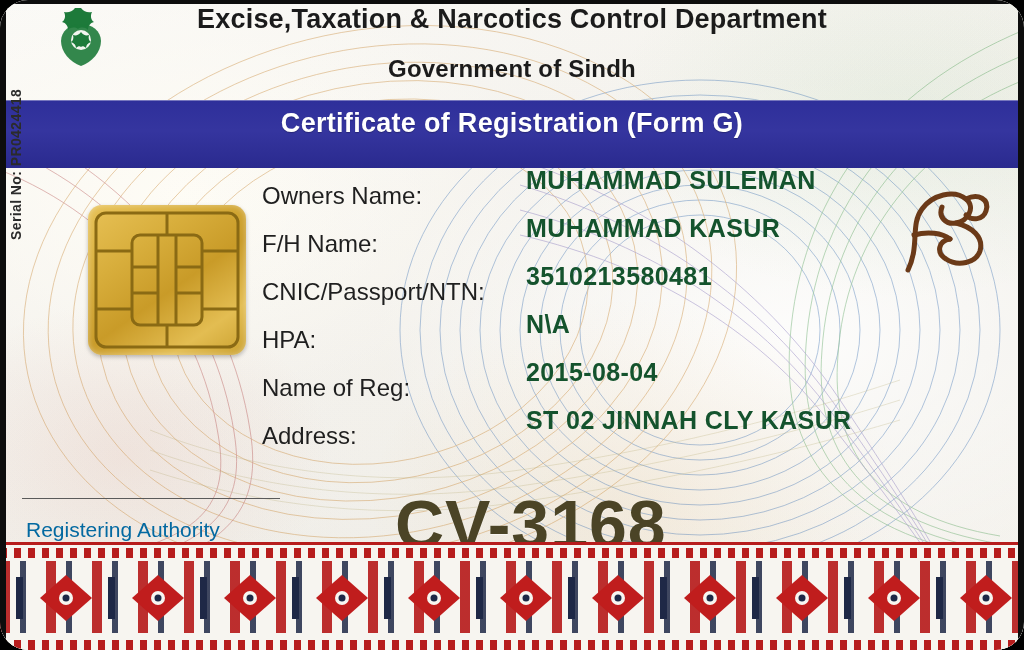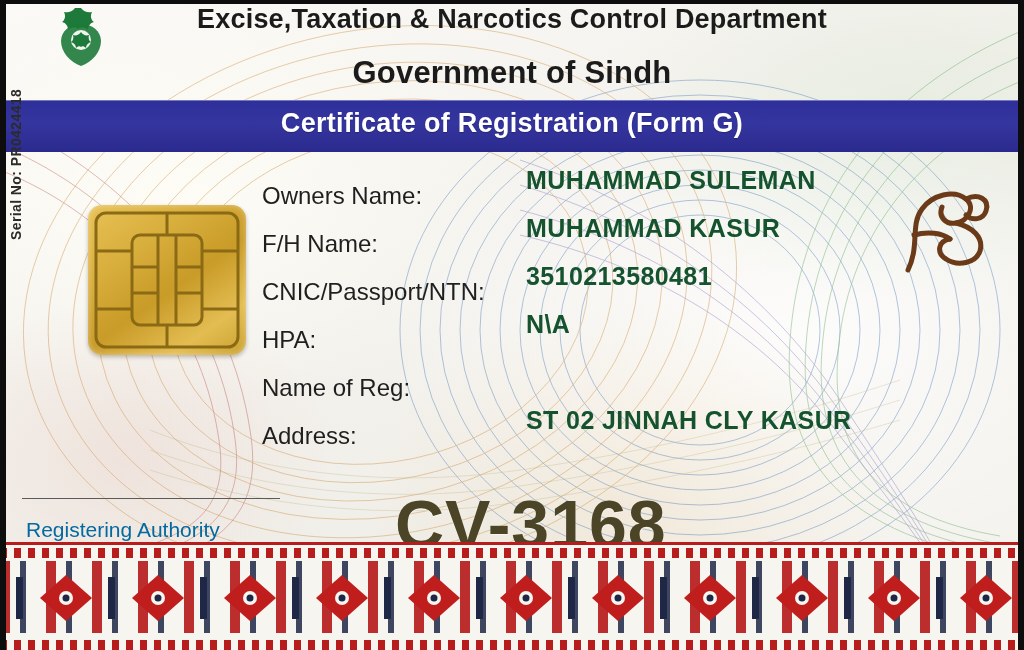--- a/index.html
+++ b/index.html
@@ -13,20 +13,21 @@
     overflow: hidden;
     font-family: "Liberation Sans", sans-serif;
   }
 
   #card {
     position: relative;
     width: 1024px;
     height: 650px;
     background: #f4f2ee;
     overflow: hidden;
+    border-radius: 28px;
   }
 
   
   .bg-layer {
     position: absolute;
     inset: 0;
     pointer-events: none;
   }
   .bg-base {
     background:
@@ -57,38 +58,38 @@
     color: #1b1b1b;
     font-weight: bold;
     letter-spacing: 0.2px;
   }
   #dept-title {
     top: 4px;
     font-size: 27px;
   }
   #gov-title {
     top: 55px;
-    font-size: 31px;
+    font-size: 24px;
   }
 
   #emblem {
     position: absolute;
     left: 48px;
     top: 6px;
     width: 66px;
     height: 62px;
   }
 
   
   #banner {
     position: absolute;
     left: 0;
     top: 100px;
     width: 1024px;
-    height: 52px;
+    height: 68px;
     background: linear-gradient(180deg, #2e2f9a 0%, #35359f 45%, #2a2a8e 100%);
     box-shadow: 0 1px 0 rgba(255,255,255,0.35) inset;
   }
   #banner-title {
     position: absolute;
     left: 0;
     right: 0;
     top: 8px;
     text-align: center;
     color: #ffffff;
@@ -348,20 +349,21 @@
     <div class="field-row">
       <div class="field-label">CNIC/Passport/NTN:</div>
       <div class="field-value">3510213580481</div>
     </div>
     <div class="field-row">
       <div class="field-label">HPA:</div>
       <div class="field-value">N\A</div>
     </div>
     <div class="field-row">
       <div class="field-label">Name of Reg:</div>
+      <div class="field-value">2015-08-04</div>
     </div>
     <div class="field-row">
       <div class="field-label">Address:</div>
       <div class="field-value">ST 02 JINNAH CLY KASUR</div>
     </div>
   </div>
 
   <div id="reg-auth-line"></div>
   <div id="reg-auth">Registering Authority</div>
 

